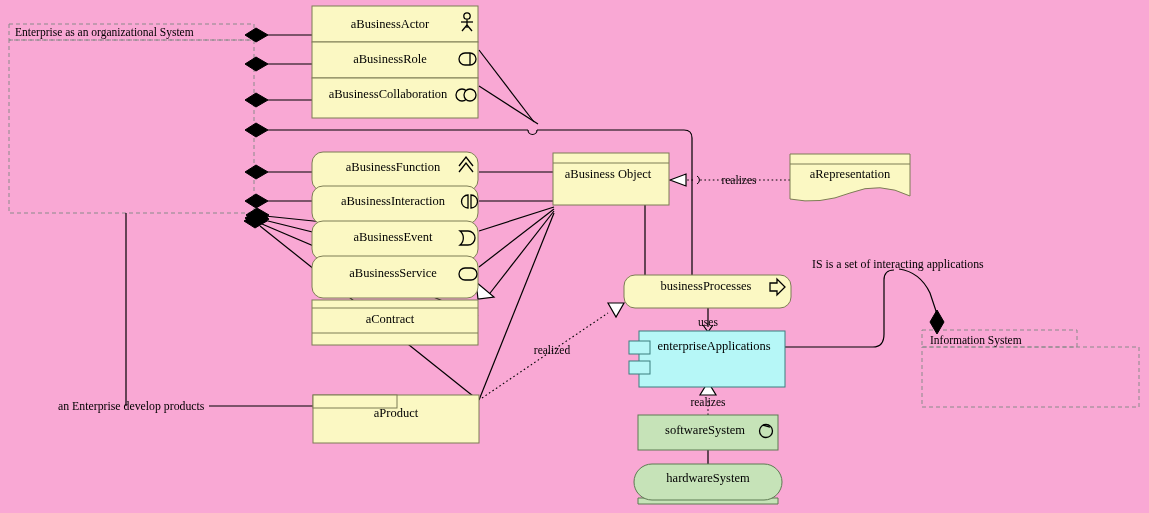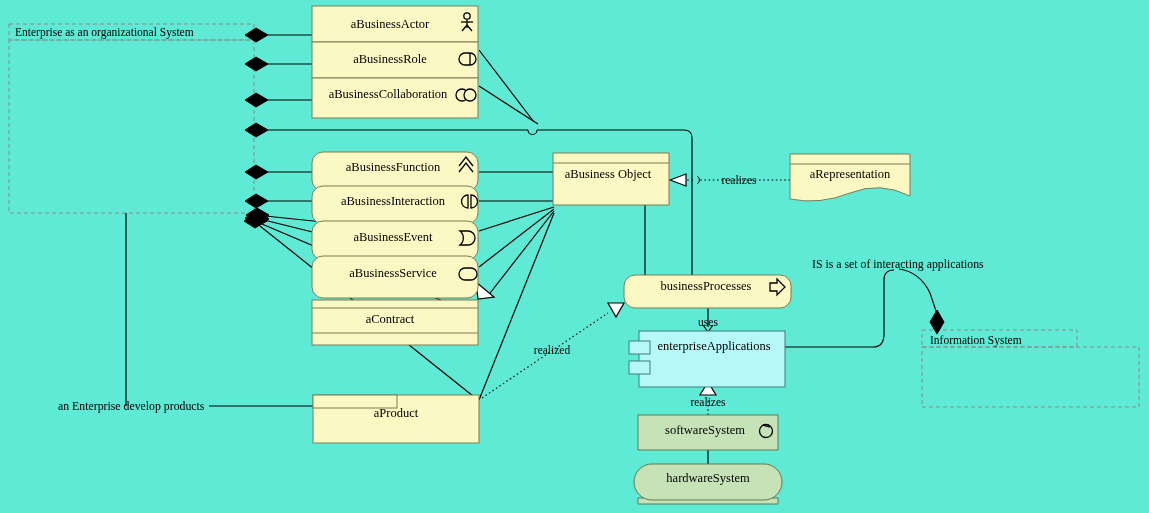--- a/index.html
+++ b/index.html
@@ -4,21 +4,21 @@
 <style>
   html, body {
     margin: 0;
     padding: 0;
     background: #ffffff;
   }
   #canvas {
     position: relative;
     width: 1149px;
     height: 513px;
-    background: #5eead4;
+    background: #f9a8d4;
     font-family: "Liberation Serif", "DejaVu Serif", serif;
     overflow: hidden;
   }
   svg { display: block; }
   .nodetext {
     font-family: "Liberation Serif", "DejaVu Serif", serif;
     font-size: 12.5px;
     fill: #000000;
     text-anchor: middle;
     dominant-baseline: middle;

